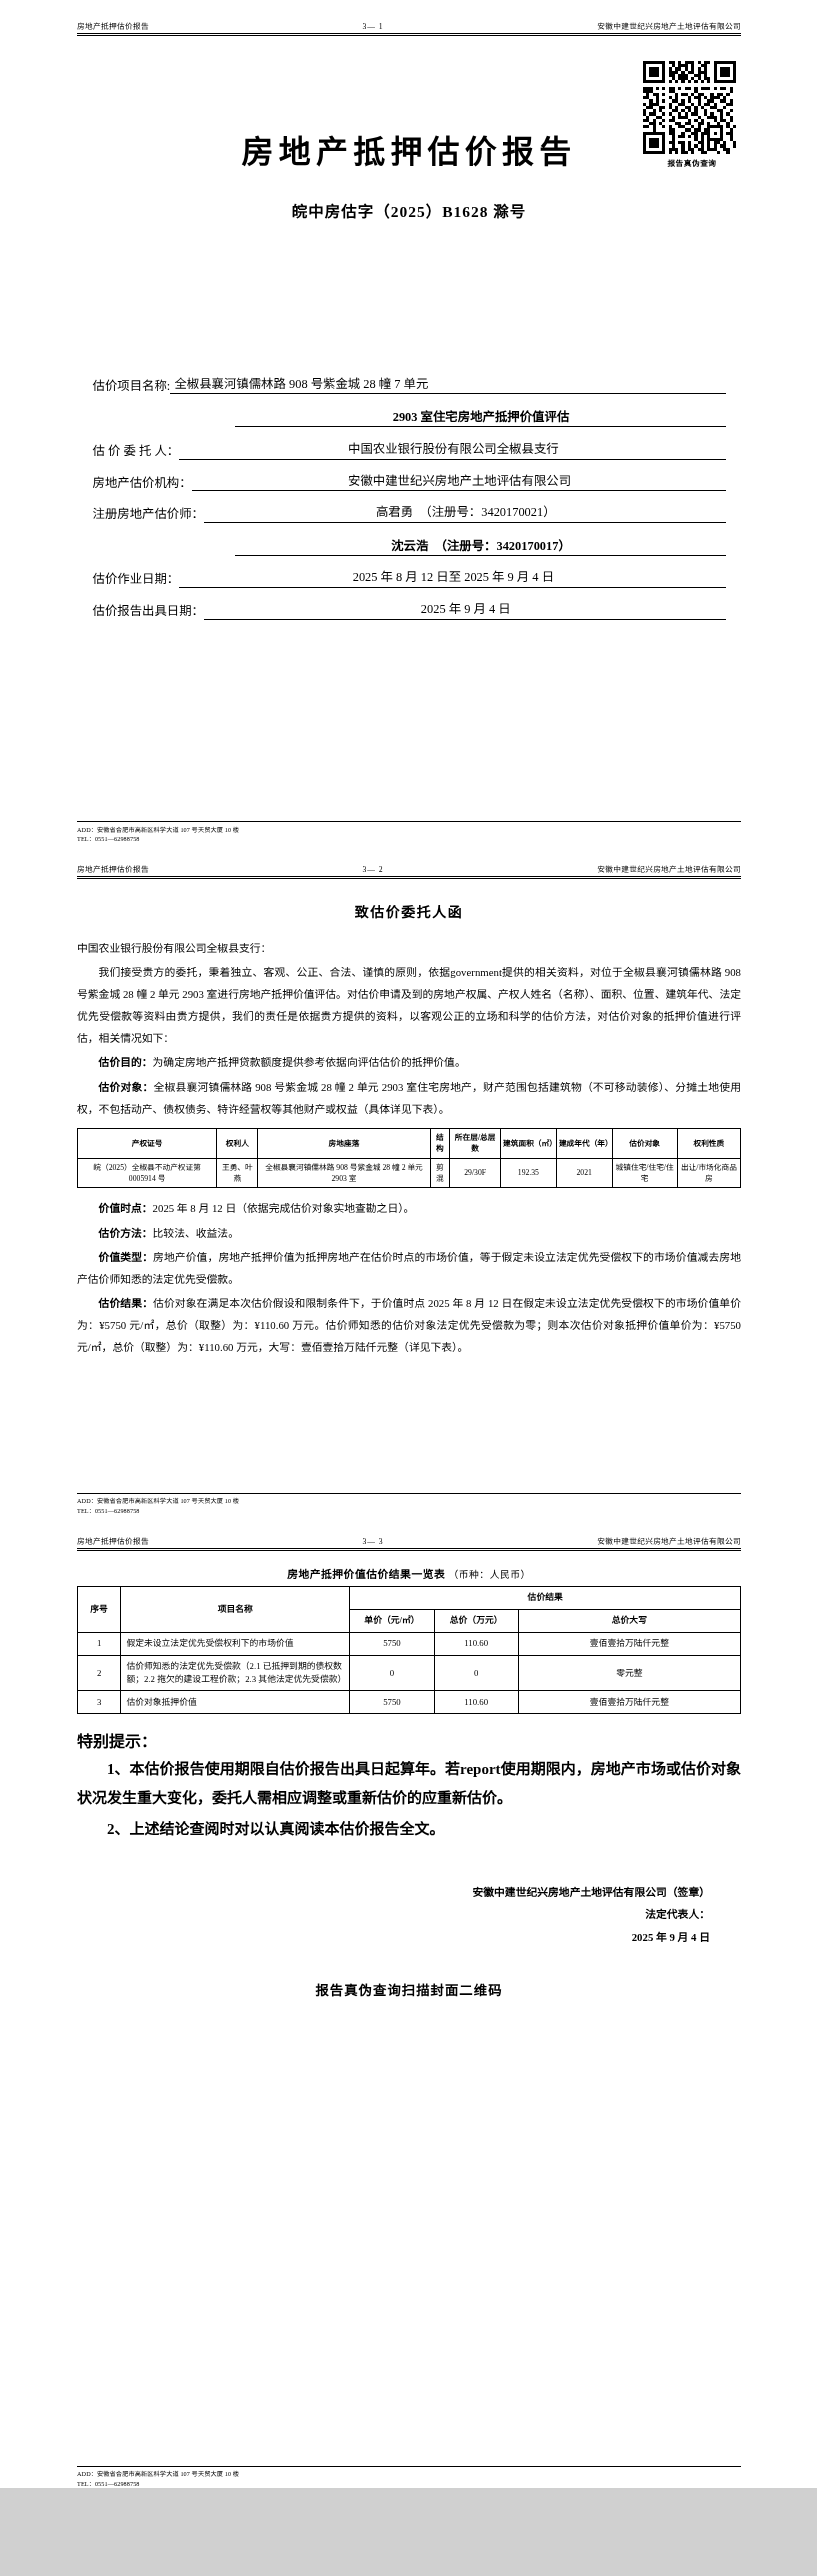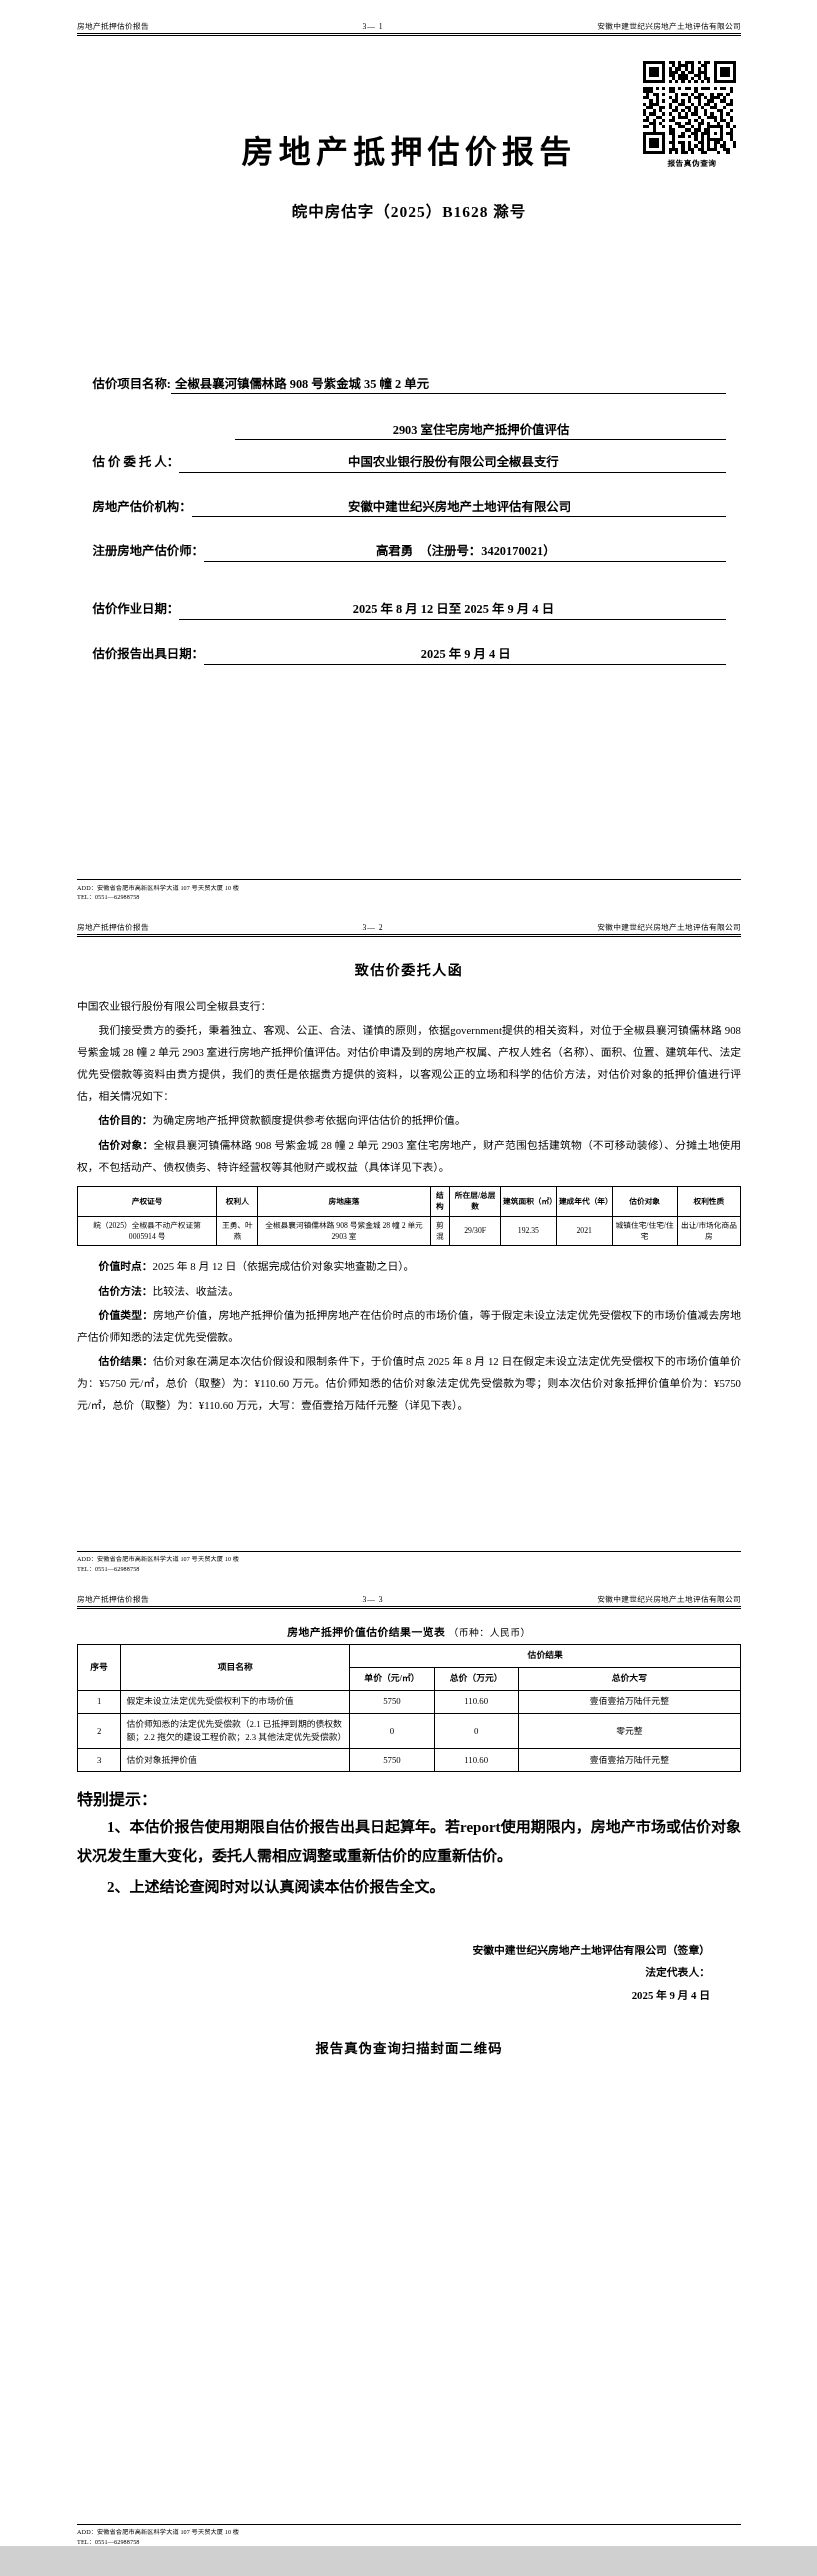--- a/index.html
+++ b/index.html
@@ -86,24 +86,24 @@
     font-size: 15.5px;
     font-weight: bold;
     letter-spacing: 1px;
     margin-top: 27px;
   }
   .cover-gap { height: 155px; }
 
   .info-list { margin: 0 15.5px; }
   .info-row {
     display: flex;
-    align-items: flex-start;
+    align-items: flex-end;
     font-size: 12.4px;
-    font-weight: bold;
-    margin-bottom: 26px;
+    font-weight: normal;
+    margin-bottom: 13px;
     line-height: 1.35;
   }
   .info-label {
     white-space: nowrap;
     flex: 0 0 auto;
   }
   .info-value {
     flex: 1 1 auto;
     border-bottom: 0.8px solid #000;
     padding: 0 2.1px 1px 4.1px;
@@ -446,21 +446,21 @@
 
     <h1 class="cover-title">房地产抵押估价报告</h1>
     <div class="cover-no">皖中房估字（2025）B1628 滁号</div>
 
     <div class="cover-gap"></div>
 
     <div class="info-list">
 
       <div class="info-row">
         <span class="info-label">估价项目名称:</span>
-        <span class="info-value l">全椒县襄河镇儒林路 908 号紫金城 35 幢 2 单元</span>
+        <span class="info-value l">全椒县襄河镇儒林路 908 号紫金城 28 幢 7 单元</span>
       </div>
       <div class="info-cont">
         <span class="pad"></span>
         <span class="info-value">2903 室住宅房地产抵押价值评估</span>
       </div>
 
       <div class="info-row">
         <span class="info-label">估 价 委 托 人：</span>
         <span class="info-value">中国农业银行股份有限公司全椒县支行</span>
       </div>
@@ -469,20 +469,21 @@
         <span class="info-label">房地产估价机构：</span>
         <span class="info-value">安徽中建世纪兴房地产土地评估有限公司</span>
       </div>
 
       <div class="info-row">
         <span class="info-label">注册房地产估价师：</span>
         <span class="info-value">高君勇　（注册号：3420170021）</span>
       </div>
       <div class="info-cont">
         <span class="pad"></span>
+        <span class="info-value">沈云浩　（注册号：3420170017）</span>
       </div>
 
       <div class="info-row">
         <span class="info-label">估价作业日期：</span>
         <span class="info-value">2025 年 8 月 12 日至 2025 年 9 月 4 日</span>
       </div>
 
       <div class="info-row">
         <span class="info-label">估价报告出具日期：</span>
         <span class="info-value">2025 年 9 月 4 日</span>

